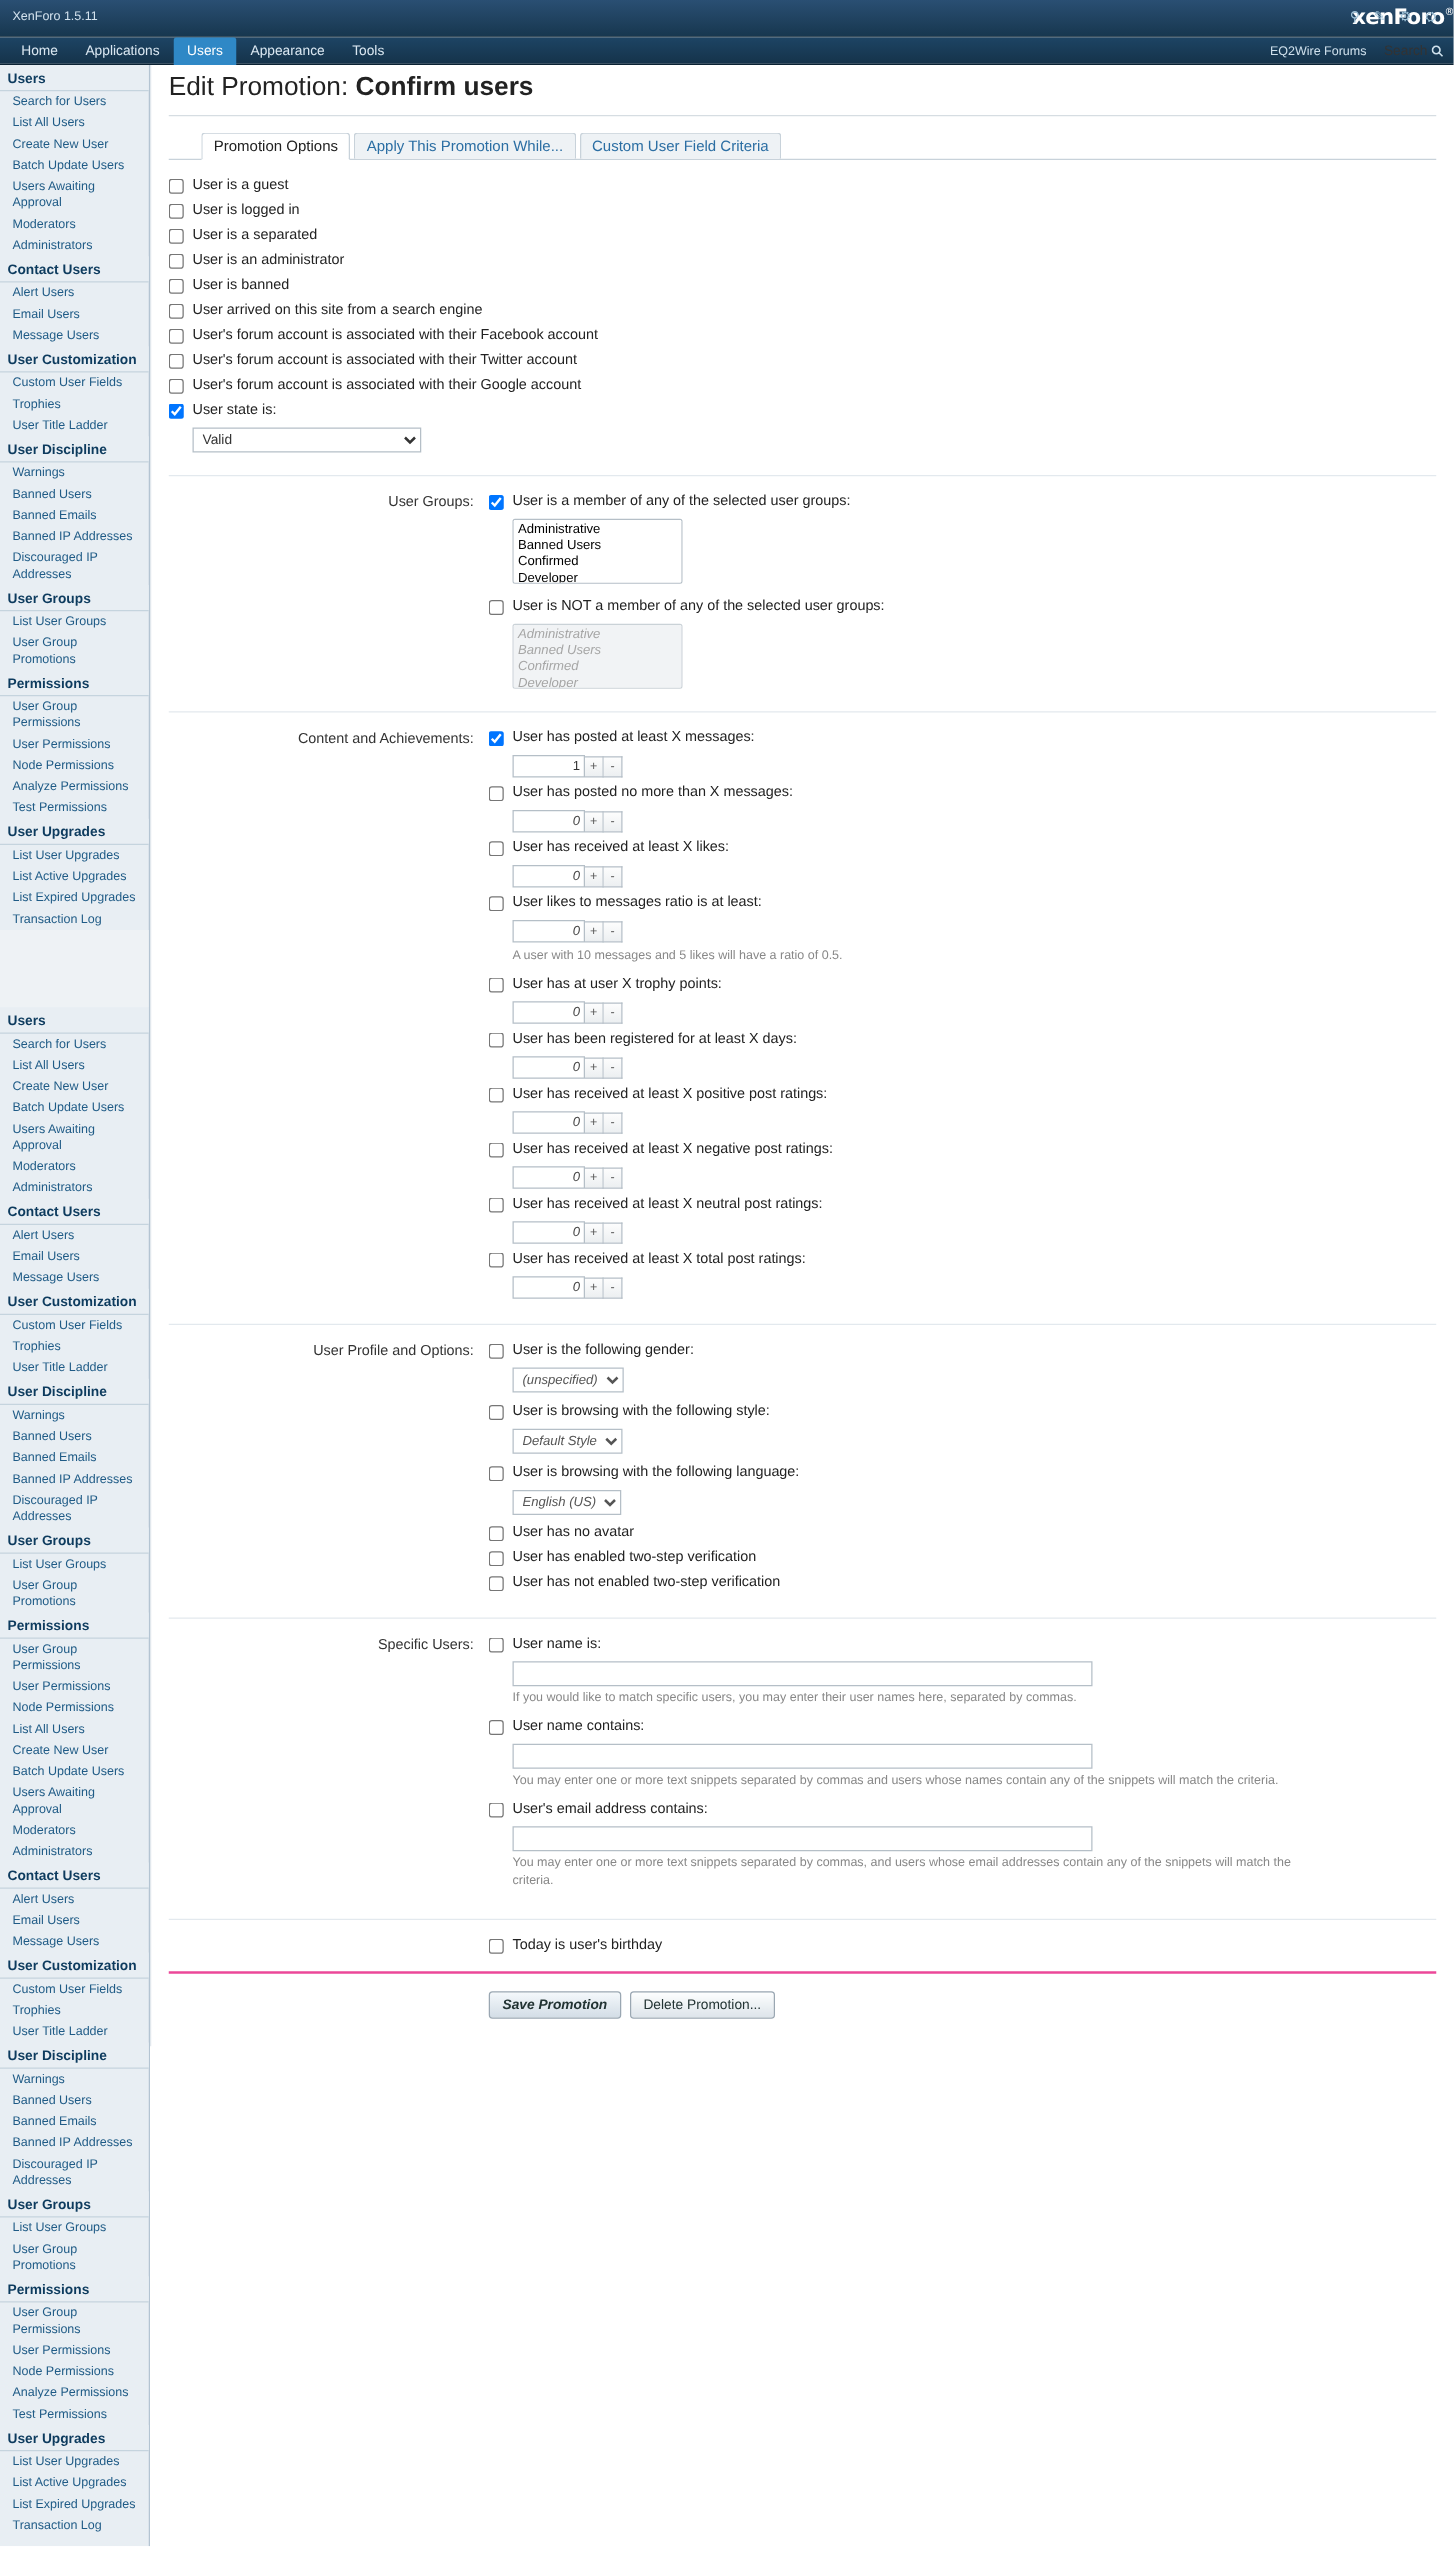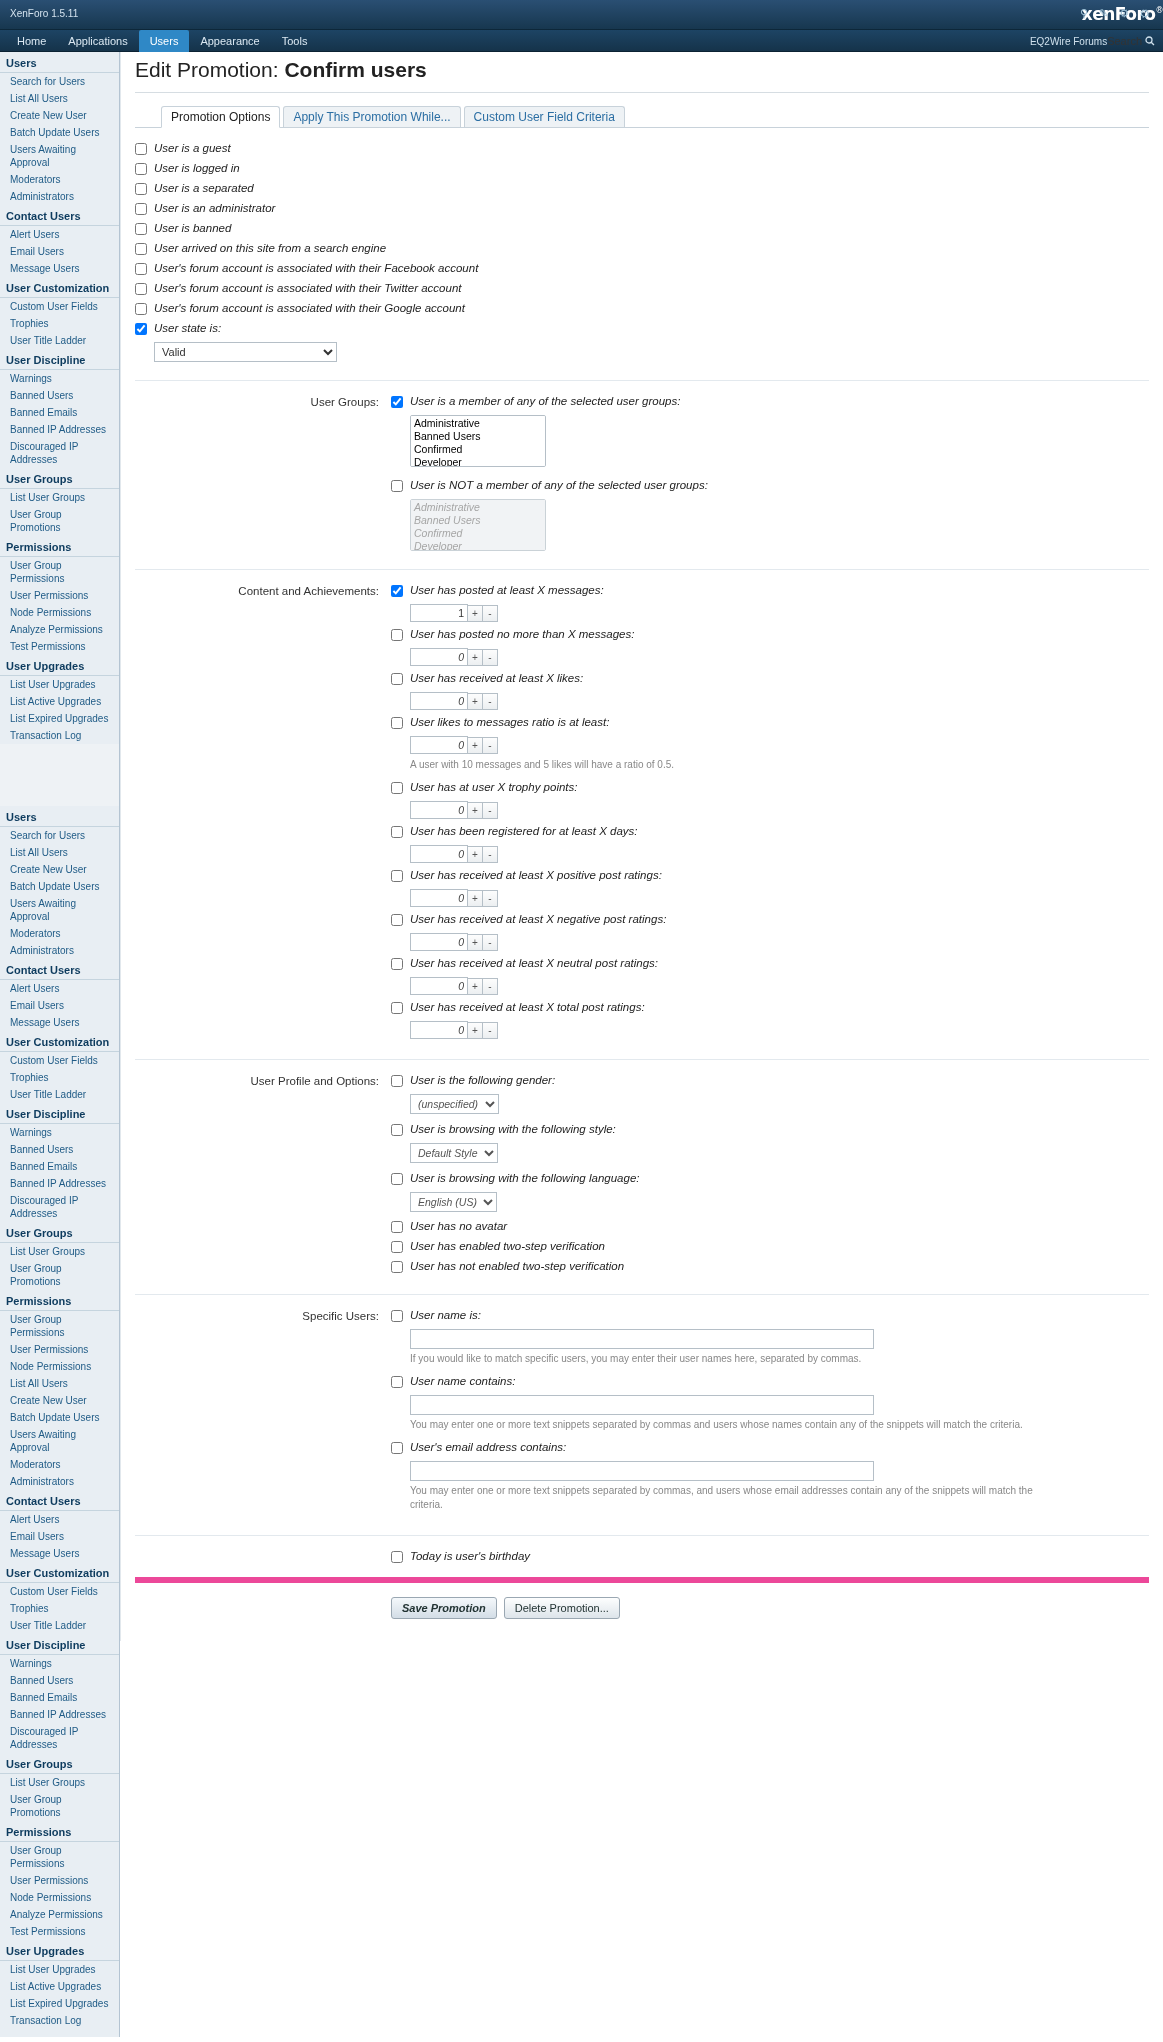--- a/index.html
+++ b/index.html
@@ -55,21 +55,21 @@
     text-decoration: none;
   }
   .navbar .nav-item.active {
     background: #2f88c6;
     color: #fff;
     border-radius: 2px 2px 0 0;
   }
   .navbar .right {
     position: absolute; right: 8px; top: 0;
     display: flex; align-items: center; height: 22px;
-    gap: 0;
+    gap: 14px;
   }
   .navbar .right a { color: #cfe0ec; font-size: 10px; text-decoration: none; }
   .navbar .right .search { display:flex; align-items:center; gap:3px; }
   
   .page {
     display: flex;
     align-items: flex-start;
     background: #ffffff;
   }
   .sidebar {
@@ -173,21 +173,21 @@
     display: flex;
     align-items: flex-start;
     margin-bottom: 7px;
     font-size: 11.5px;
     color: #222;
   }
   .ck input[type=checkbox] {
     margin: 1px 7px 0 0;
     width: 12px; height: 12px;
   }
-  .ck label { cursor: pointer; font-style: italic; }
+  .ck label { cursor: pointer; }
   .sub {
     margin: -2px 0 9px 19px;
     font-size: 10px;
     color: #888;
     max-width: 640px;
     line-height: 14px;
   }
   .indent { margin-left: 19px; }
   select.sel-single {
     width: 183px;
@@ -262,21 +262,21 @@
     border-radius: 3px;
     background: linear-gradient(#fdfefe,#dde4ea);
     color: #233;
     cursor: pointer;
   }
   .btn.primary {
     background: linear-gradient(#f4f8fb,#d3dde6);
     font-weight: bold;
     font-style: italic;
   }
-  .lastrow { border-bottom: 6px solid #ec4899; padding: 14px 0; }
+  .lastrow { border-bottom: 2px solid #ec4899; padding: 14px 0; }
   .lastrow .ck { margin-left: 256px; margin-bottom: 0; }
 </style>
 </head>
 <body>
 
 <div class="topbar">
   <div class="version">XenForo 1.5.11</div>
   <div class="logo"><span>xenForo</span><span class="tm">®</span></div>
   <div class="icons">⚲ ✎ ⚙ ⛭</div>
 </div>

